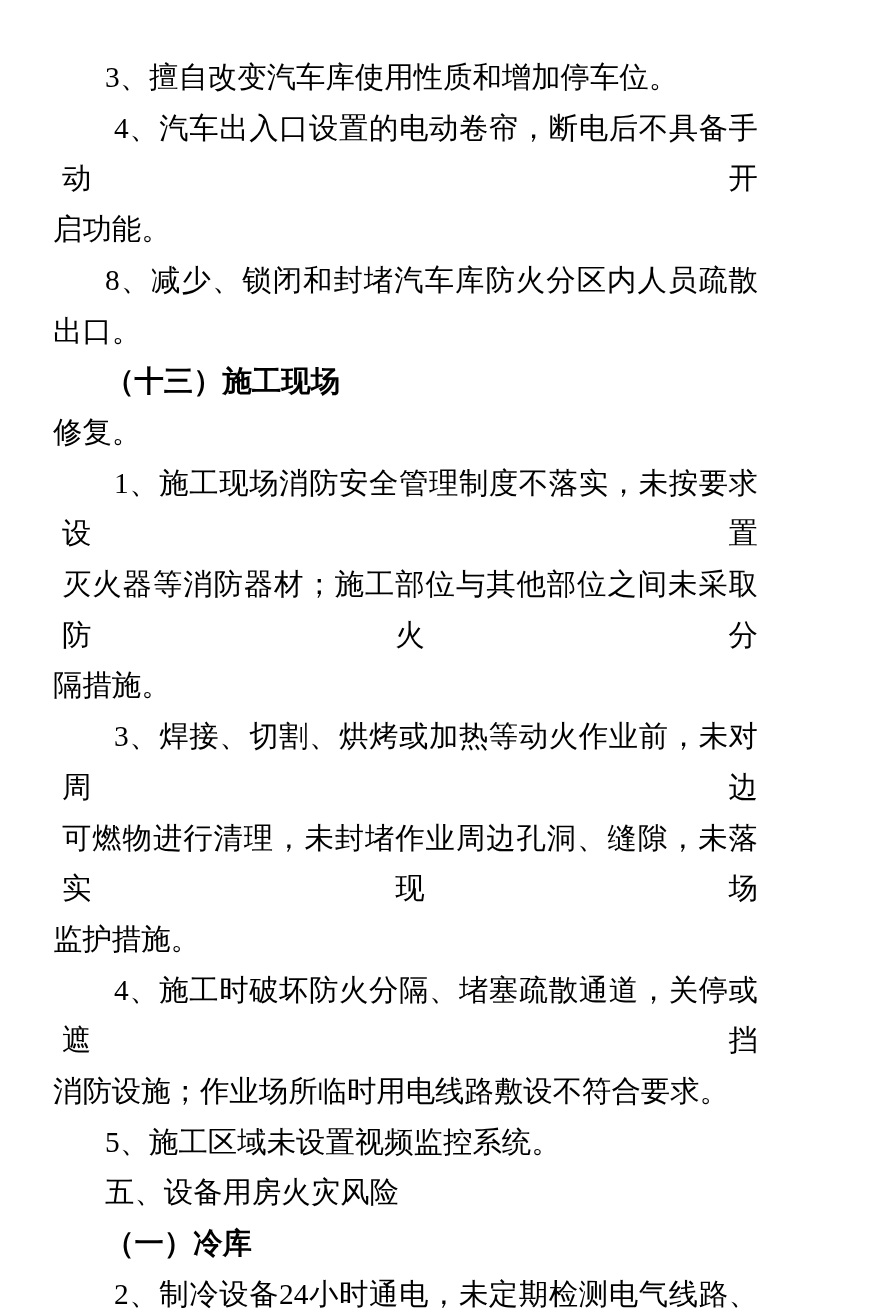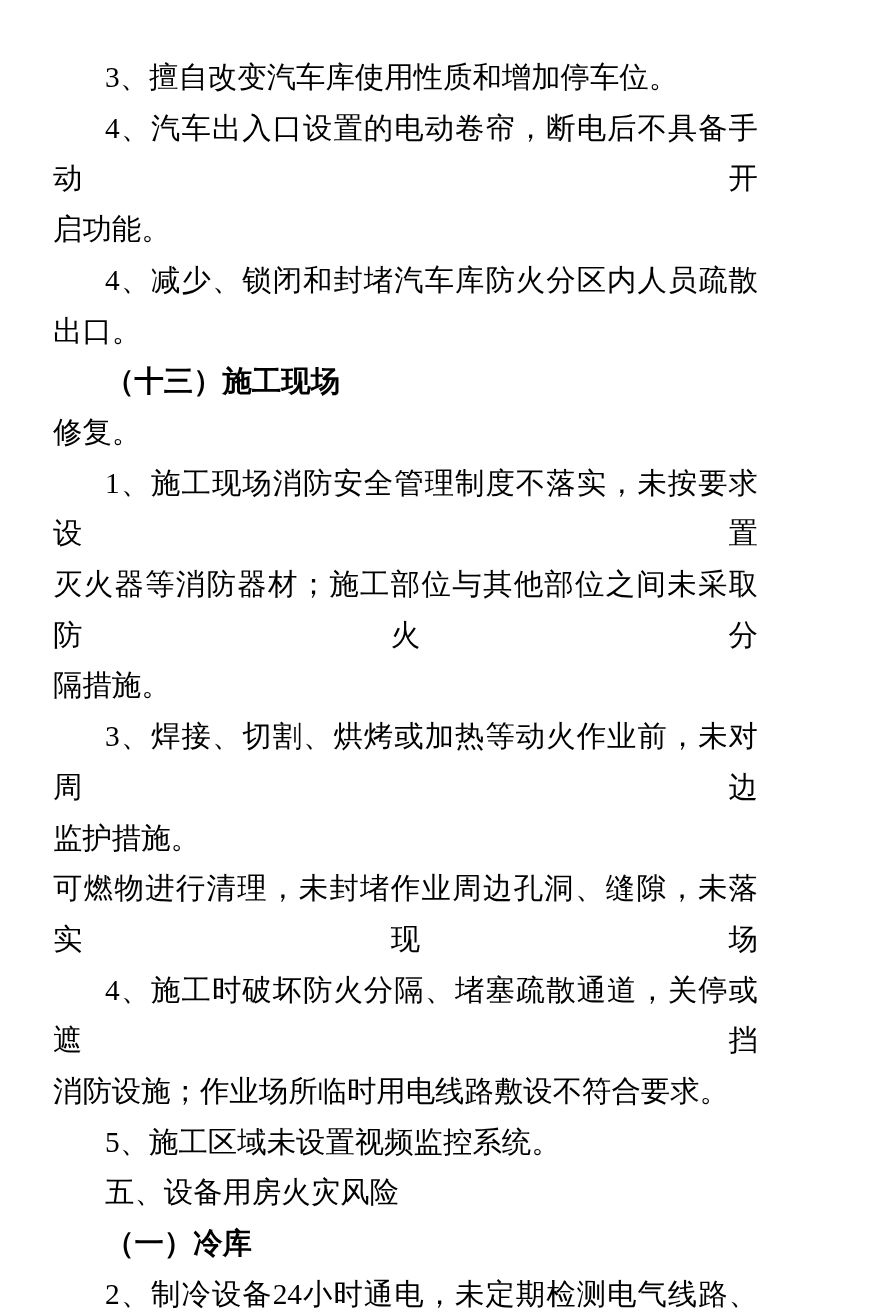--- a/index.html
+++ b/index.html
@@ -24,41 +24,42 @@
     color: #000000;
     text-align: justify;
     text-justify: inter-character;
     white-space: normal;
   }
   .line.indent {
     text-indent: 52px;
   }
   .line.fill {
     text-align-last: justify;
+    margin-left: 9px;
   }
   .line.bold {
     font-weight: 700;
   }
 </style>
 </head>
 <body>
 
 <div class="page" style="background: rgb(255, 255, 255); color: rgb(0, 0, 0);">
     <div class="line indent">3、擅自改变汽车库使用性质和增加停车位。</div>
     <div class="line indent fill">4、汽车出入口设置的电动卷帘，断电后不具备手动开</div>
     <div class="line">启功能。</div>
-    <div class="line indent">4、减少、锁闭和封堵汽车库防火分区内人员疏散出口。</div>
+    <div class="line indent">8、减少、锁闭和封堵汽车库防火分区内人员疏散出口。</div>
     <div class="line indent bold">（十三）施工现场</div>
     <div class="line">修复。</div>
     <div class="line indent fill">1、施工现场消防安全管理制度不落实，未按要求设置</div>
     <div class="line fill">灭火器等消防器材；施工部位与其他部位之间未采取防火分</div>
     <div class="line">隔措施。</div>
     <div class="line indent fill">3、焊接、切割、烘烤或加热等动火作业前，未对周边</div>
+    <div class="line fill">可燃物进行清理，未封堵作业周边孔洞、缝隙，未落实现场</div>
     <div class="line">监护措施。</div>
-    <div class="line fill">可燃物进行清理，未封堵作业周边孔洞、缝隙，未落实现场</div>
     <div class="line indent fill">4、施工时破坏防火分隔、堵塞疏散通道，关停或遮挡</div>
     <div class="line">消防设施；作业场所临时用电线路敷设不符合要求。</div>
     <div class="line indent">5、施工区域未设置视频监控系统。</div>
     <div class="line indent">五、设备用房火灾风险</div>
     <div class="line indent bold">（一）冷库</div>
     <div class="line indent fill">2、制冷设备24小时通电，未定期检测电气线路、制冷</div>
     <div class="line">设备。</div>
   </div>
 
 </body></html>

